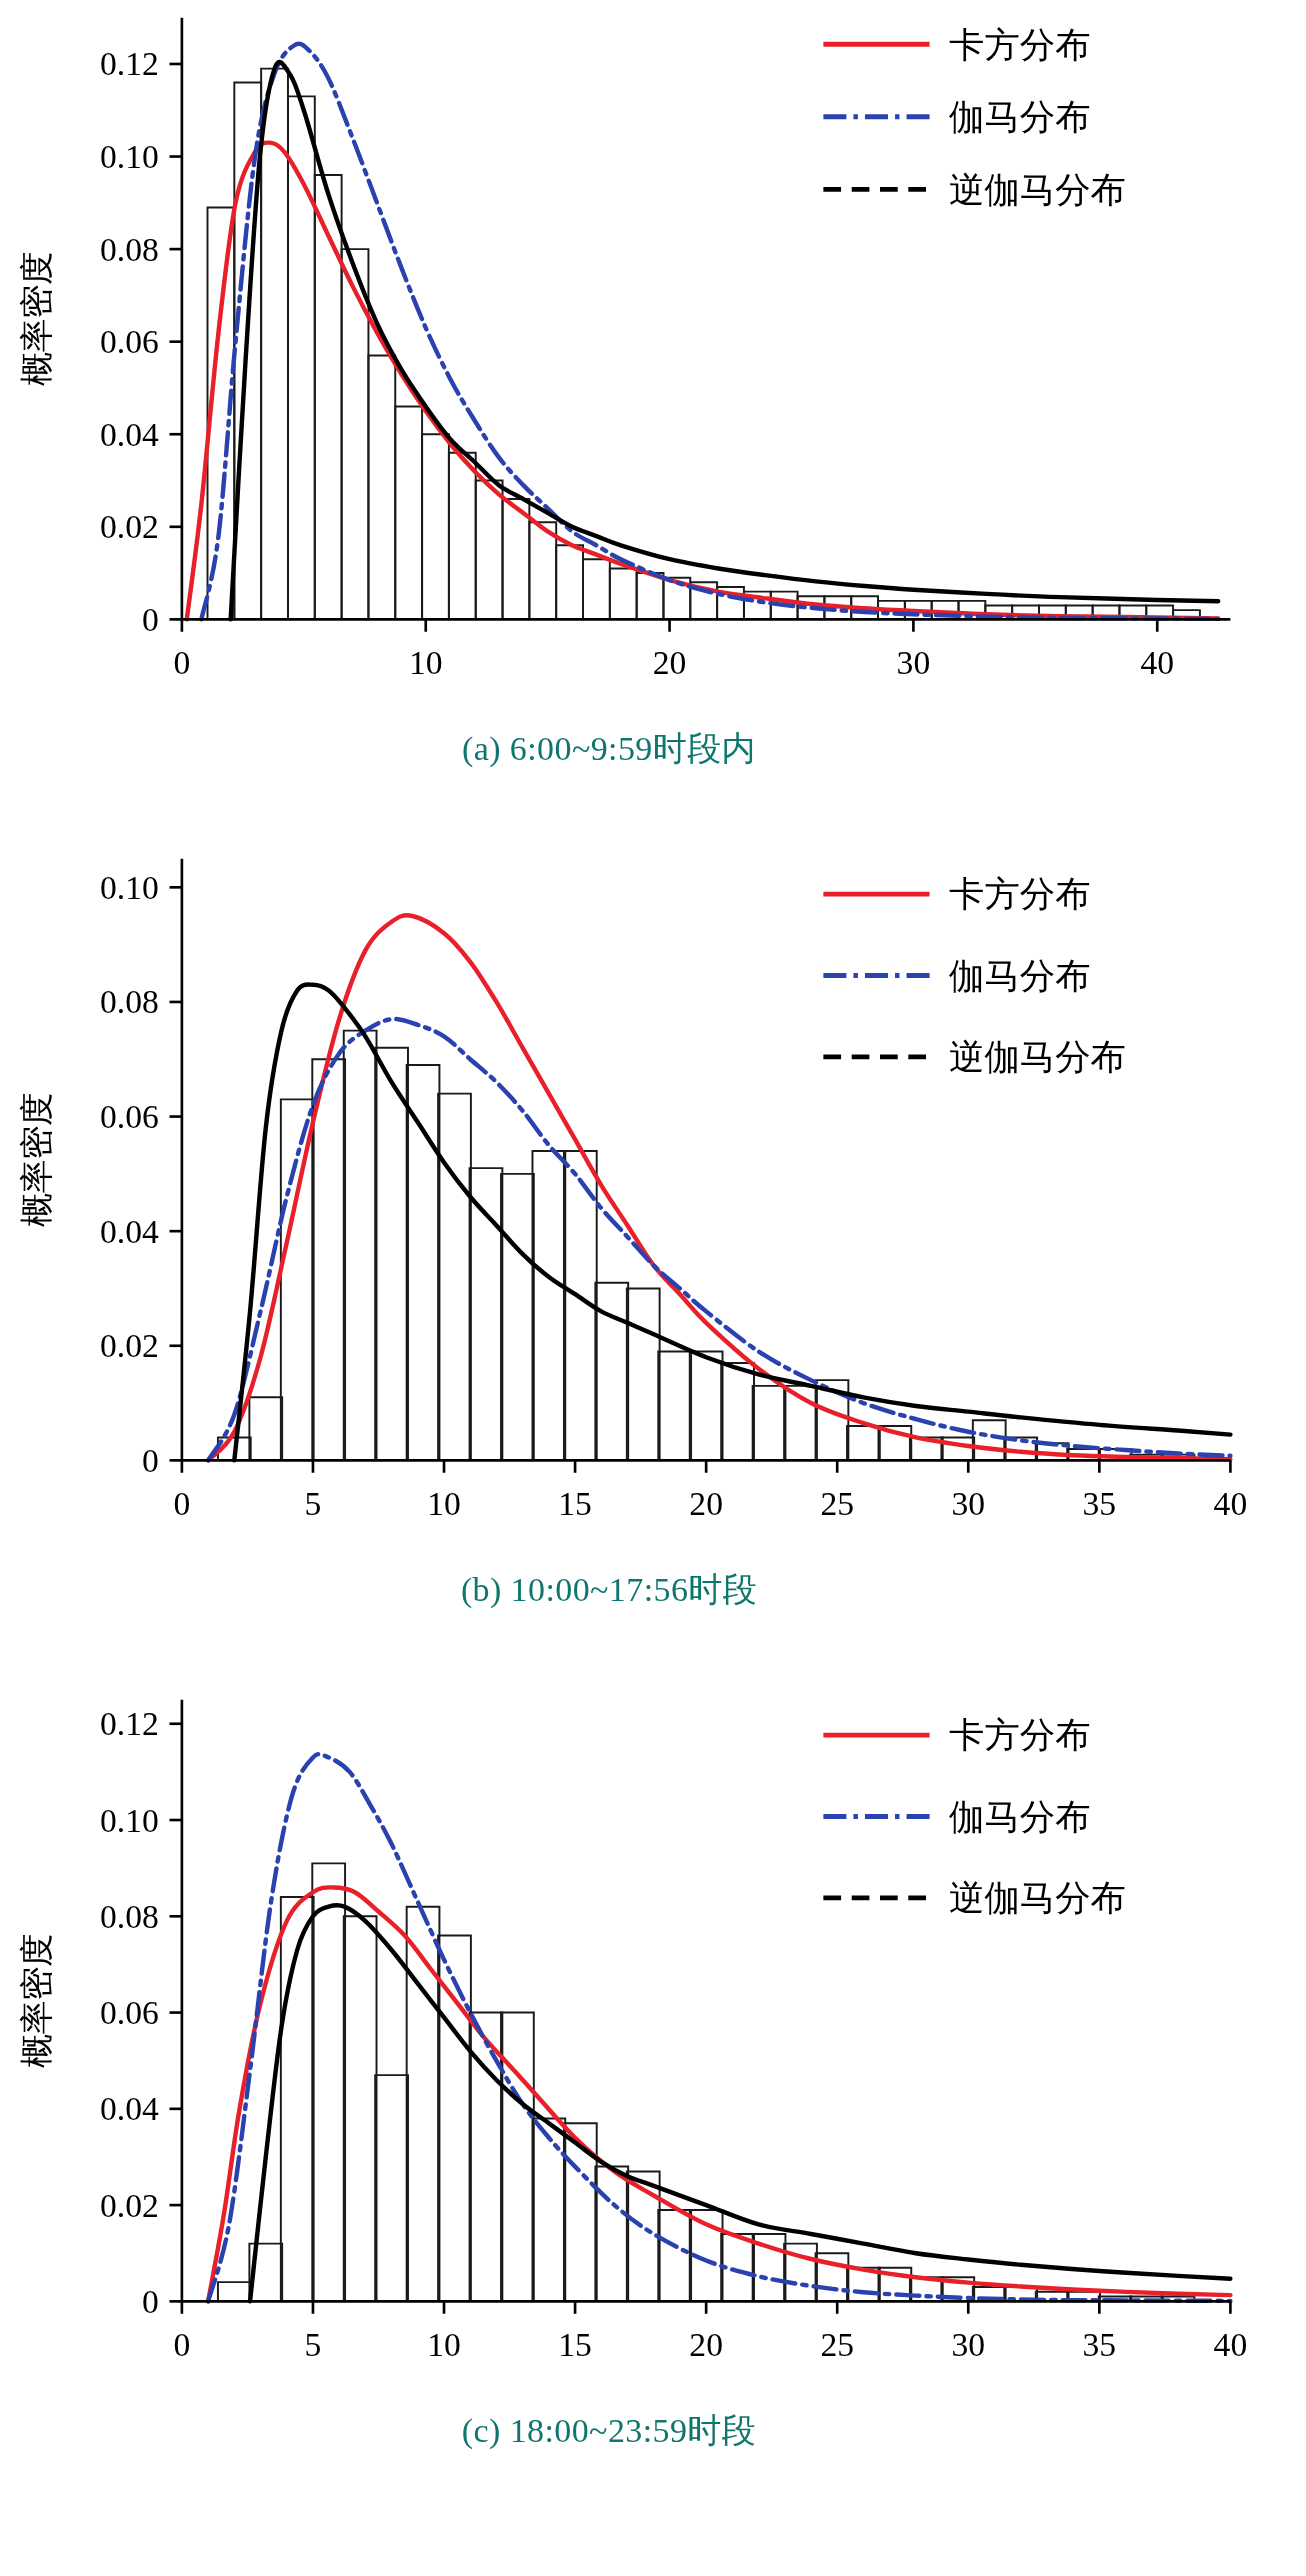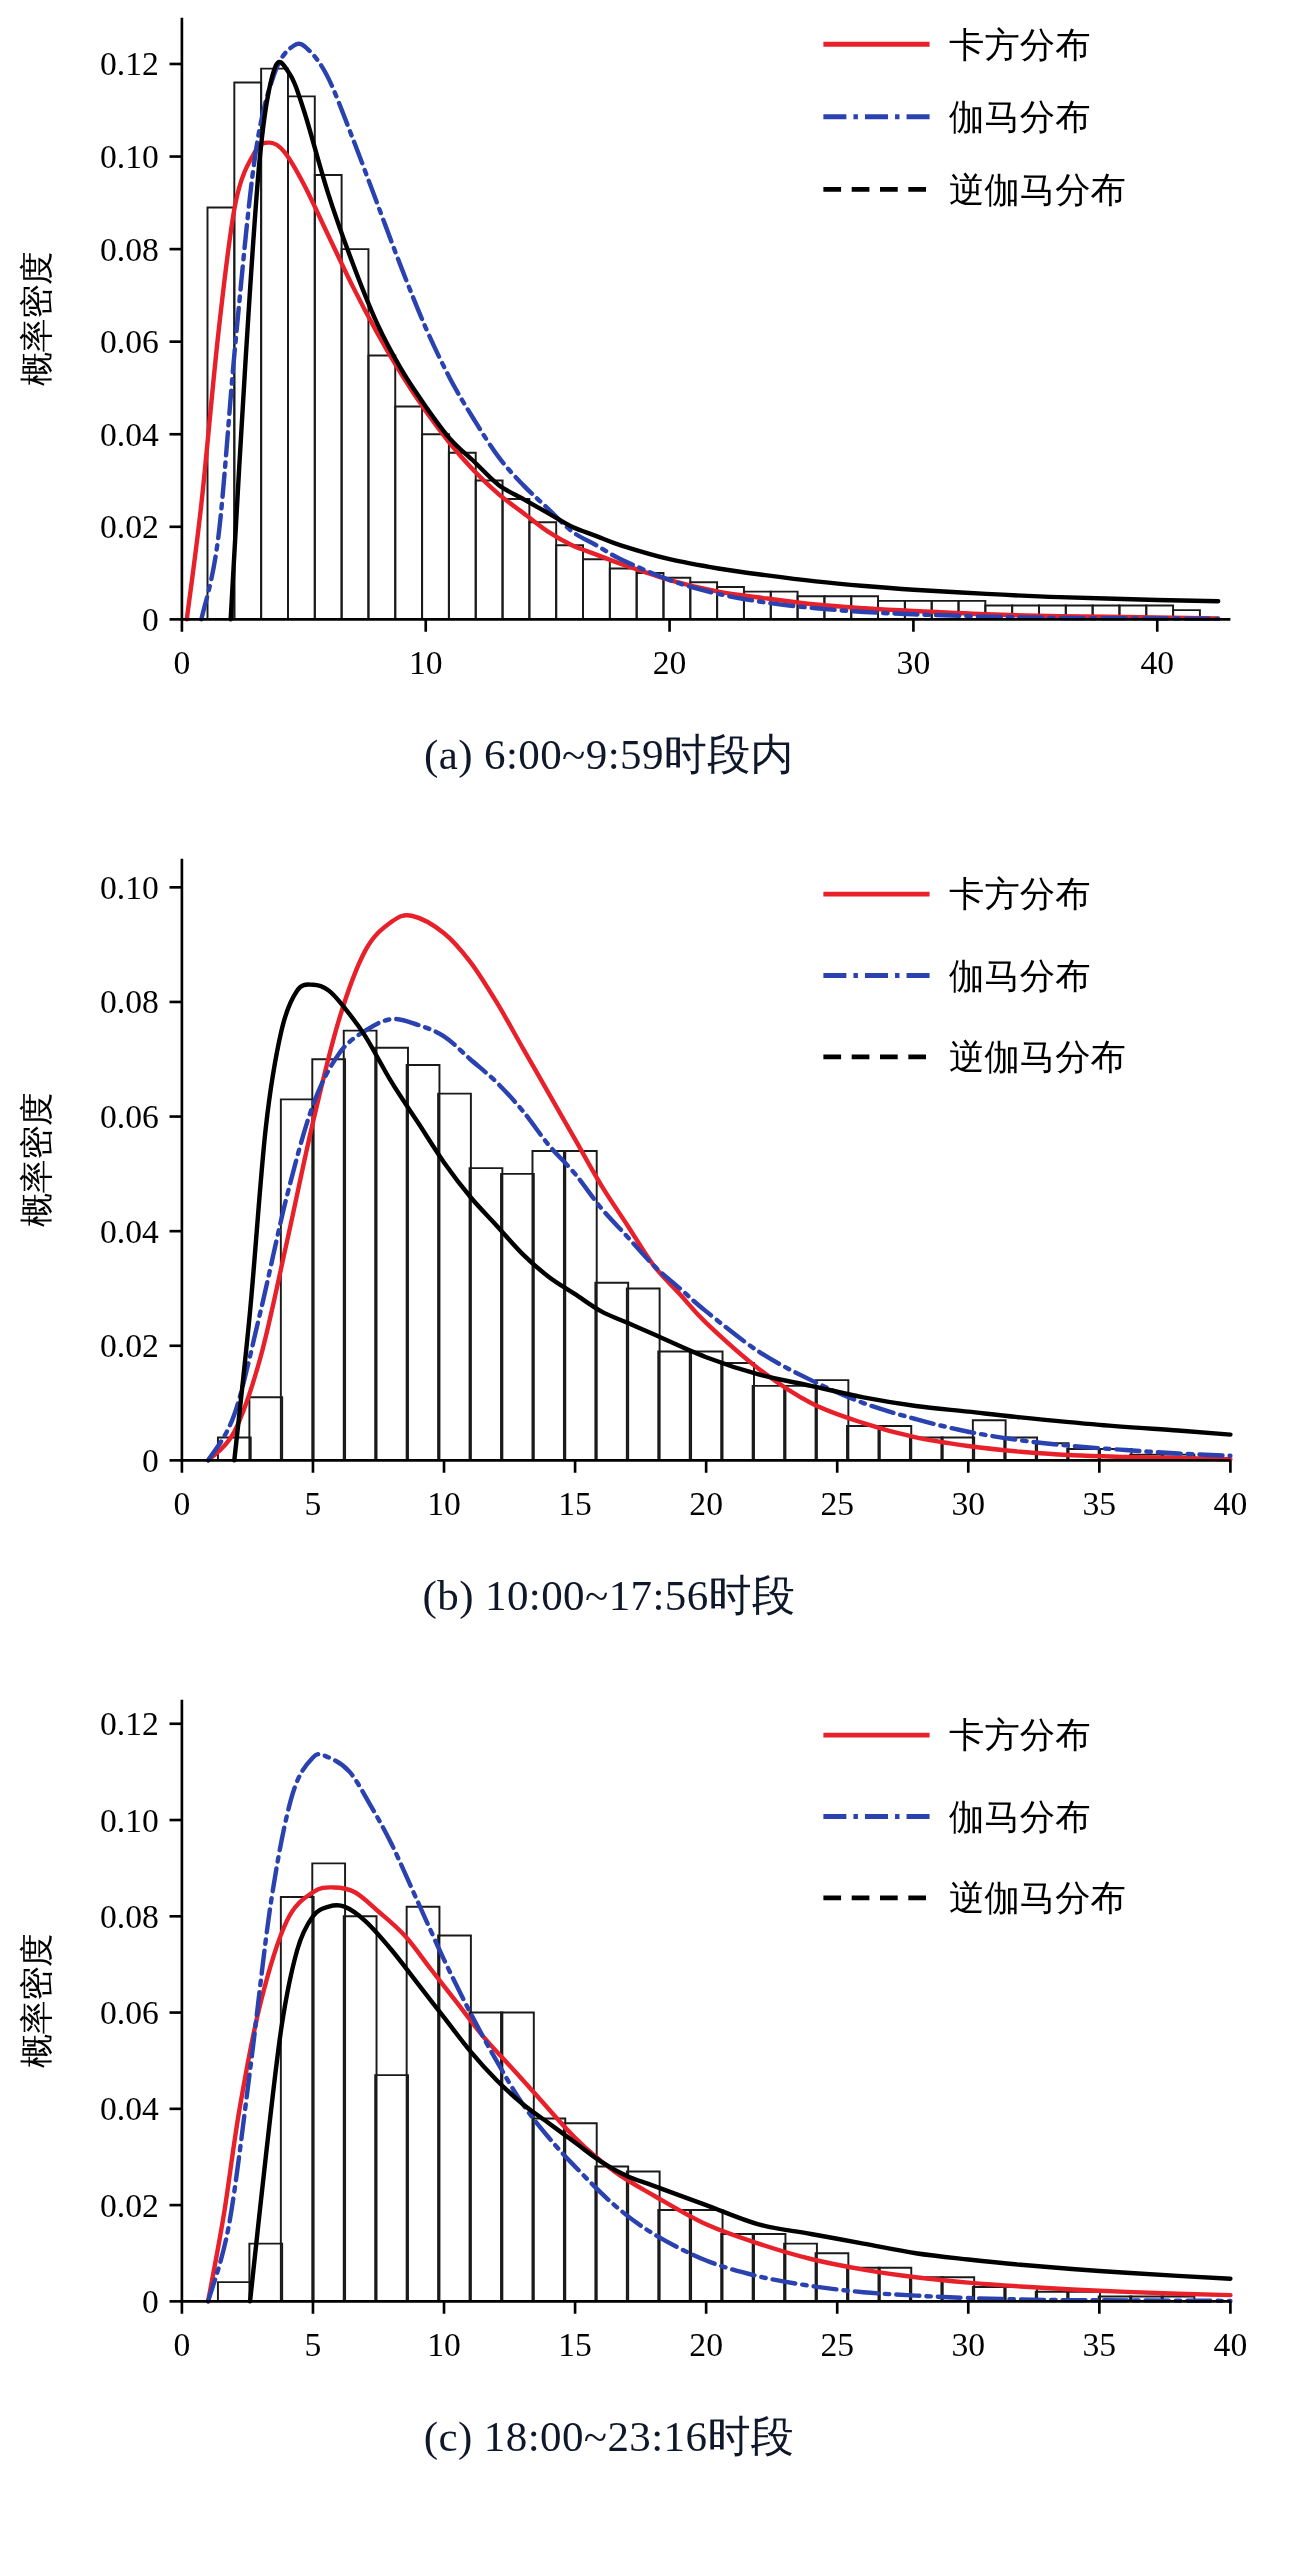--- a/index.html
+++ b/index.html
@@ -29,23 +29,23 @@
     left: 0;
     top: 0;
     width: 1307px;
     height: 699px;
   }
   .panel-caption {
     position: absolute;
     left: 0;
     width: 1218px;
     text-align: center;
-    font-size: 43px;
-    font-family: "Liberation Serif", serif;
-    color: #0f172a;
+    font-size: 34px;
+    font-family: "Liberation Serif", serif;
+    color: #0f766e;
     letter-spacing: 0.4px;
   }
   svg {
     display: block;
   }
   .axis-line {
     stroke: #000;
     stroke-width: 3;
     fill: none;
   }
@@ -368,17 +368,17 @@
               <line class="legend-line-chi" x1="930" y1="60" x2="1050" y2="60"></line>
               <text class="legend-label" x="1072" y="74">卡方分布</text>
               <line class="legend-line-gamma" x1="930" y1="152" x2="1050" y2="152"></line>
               <text class="legend-label" x="1072" y="166">伽马分布</text>
               <line class="legend-line-invgamma" x1="930" y1="244" x2="1050" y2="244"></line>
               <text class="legend-label" x="1072" y="258">逆伽马分布</text>
             </g>
           </g>
         </svg>
     </div>
-    <div class="panel-caption" style="top:726px;">(c) 18:00~23:16时段</div>
+    <div class="panel-caption" style="top:726px;">(c) 18:00~23:59时段</div>
   </div>
 
 </div>
 
 
 </body></html>

